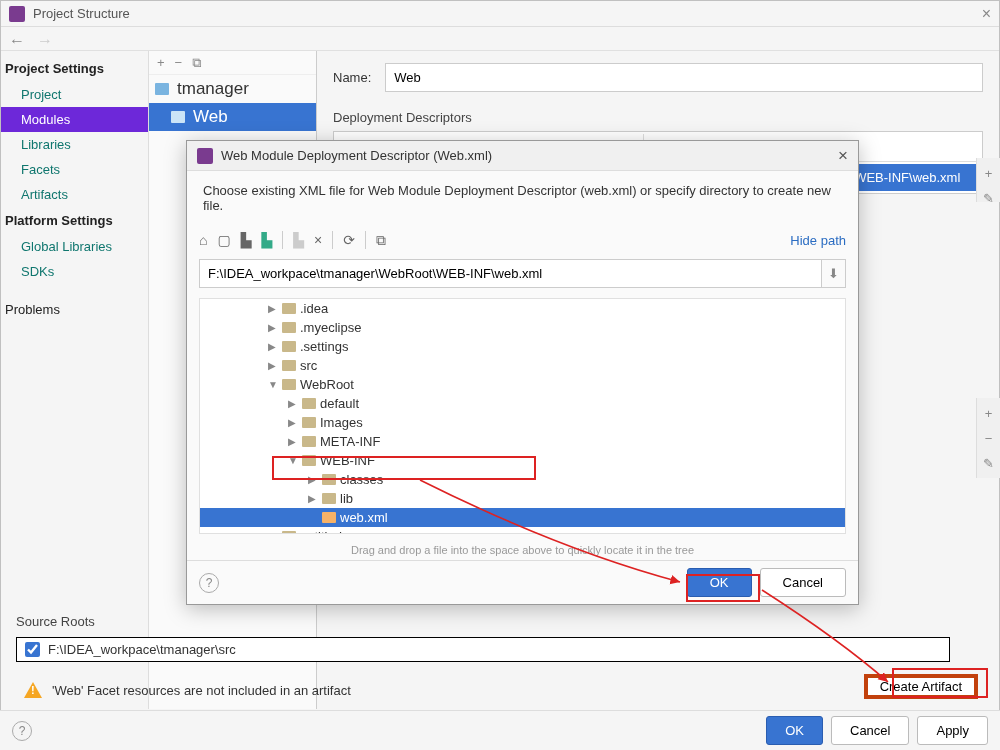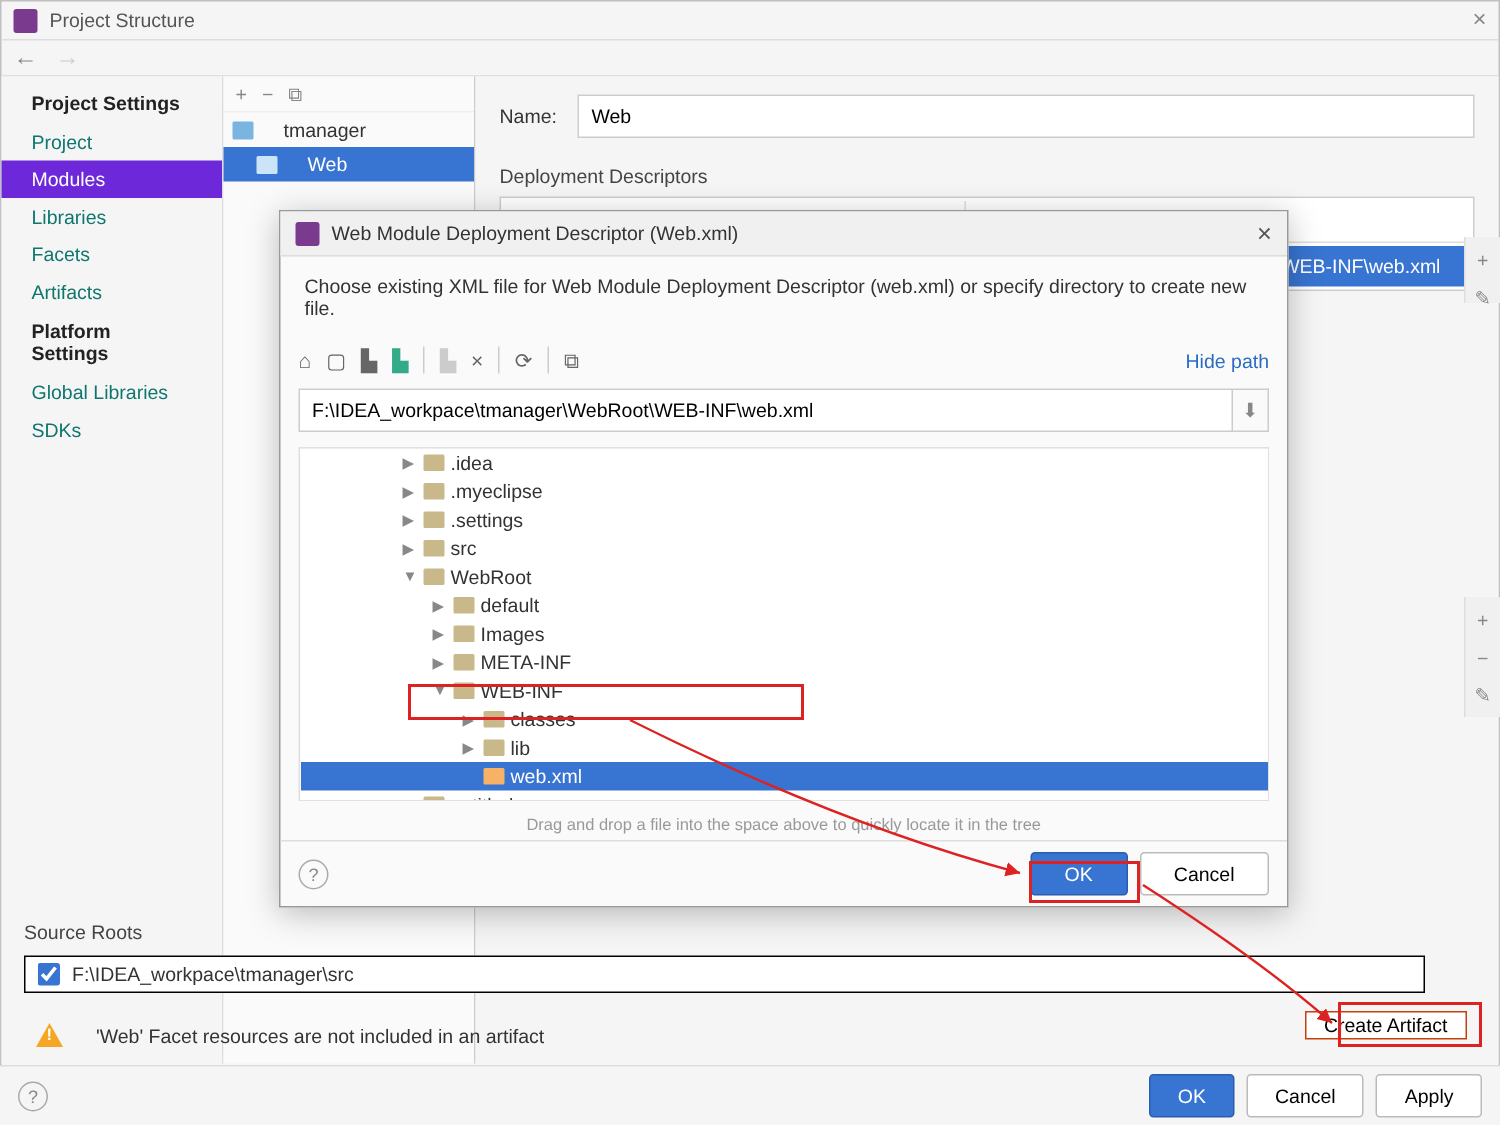--- a/index.html
+++ b/index.html
@@ -5,50 +5,50 @@
 * { box-sizing: border-box; margin: 0; padding: 0; font-family: "Segoe UI", Arial, sans-serif; }
 body { background: #e5e5e5; width: 1000px; height: 750px; overflow: hidden; position: relative; font-size: 13px; color: #333; }
 .window { background: #f5f5f5; border: 1px solid #c0c0c0; width: 1000px; height: 750px; }
 .titlebar { height: 26px; display: flex; align-items: center; padding: 0 8px; border-bottom: 1px solid #ddd; font-size: 13px; color: #555; }
 .titlebar .logo { width: 16px; height: 16px; background: #7a3b8f; border-radius: 2px; margin-right: 8px; position: relative; }
 .titlebar .close { margin-left: auto; font-size: 16px; color: #888; cursor: pointer; }
 .navbar { height: 24px; display: flex; align-items: center; padding: 0 8px; border-bottom: 1px solid #e0e0e0; }
 .navbar span { color: #888; margin-right: 12px; font-size: 16px; }
 .body { display: flex; height: calc(100% - 90px); }
 .sidebar { width: 148px; background: #f5f5f5; border-right: 1px solid #ddd; padding-top: 4px; }
-.sidebar .heading { font-weight: bold; padding: 6px 20px; font-size: 13px; color: #222; }
+.sidebar .heading { font-weight: bold; padding: 6px 4px; font-size: 13px; color: #222; }
 .sidebar .item { padding: 5px 20px; font-size: 13px; color: #0f766e; cursor: pointer; }
 .sidebar .item.selected { background: #6d28d9; color: white; }
 .tree-panel { width: 168px; background: #fafafa; border-right: 1px solid #ccc; }
 .tree-toolbar { height: 24px; display: flex; align-items: center; padding: 0 8px; color: #888; gap: 10px; border-bottom: 1px solid #eee; }
-.tree-node { padding: 4px 6px; display: flex; align-items: center; gap: 20px; font-size: 13px; }
+.tree-node { padding: 4px 6px; display: flex; align-items: center; gap: 8px; font-size: 17px; }
 .tree-node .folder { width: 14px; height: 12px; background: #7ab4e0; border-radius: 1px; display: inline-block; }
 .tree-node.child { padding-left: 22px; }
 .tree-node.selected { background: #3874d1; color: white; }
 .tree-node.selected .folder { background: #cce4f7; }
 .content { flex: 1; background: #f5f5f5; padding: 12px 16px; position: relative; }
 .name-row { display: flex; align-items: center; gap: 14px; margin-bottom: 18px; }
 .name-row label { font-size: 13px; }
 .name-row input { flex: 1; padding: 6px 8px; border: 1px solid #ccc; background: white; font-size: 13px; }
 .section-title { font-size: 13px; color: #444; margin-bottom: 6px; }
 .desc-table { width: 100%; border: 1px solid #ccc; background: white; }
 .desc-table th { text-align: left; padding: 6px 10px; border-bottom: 1px solid #ddd; border-right: 1px solid #ddd; font-weight: normal; font-size: 13px; }
 .desc-table th:last-child { border-right: none; }
 .desc-table td { padding: 6px 10px; border-right: 1px solid rgba(255,255,255,.2); font-size: 13px; }
 .desc-table tr.sel { background: #3874d1; color: white; }
 .side-btns { position: absolute; right: 0; top: 136px; width: 24px; background: #f0f0f0; border-left: 1px solid #ddd; display: flex; flex-direction: column; align-items: center; gap: 10px; padding-top: 8px; }
 .side-btns span { color: #888; font-size: 13px; }
 .source-roots { position: absolute; left: 16px; right: 50px; top: 614px; }
 .sr-title { font-size: 13px; margin-bottom: 8px; color: #444; }
 .sr-row { display: flex; align-items: center; gap: 8px; padding: 4px 8px; background: white; border: 1px solid #000000; }
 .sr-row input[type=checkbox] { width: 15px; height: 15px; accent-color: #3874d1; }
-.warning-row { display: flex; align-items: center; gap: 22px; margin-top: 14px; padding: 6px 8px; }
+.warning-row { display: flex; align-items: center; gap: 10px; margin-top: 14px; padding: 6px 8px; }
 .warning-row .tri { width: 0; height: 0; border-left: 9px solid transparent; border-right: 9px solid transparent; border-bottom: 16px solid #f5a623; position: relative; }
 .warning-row .tri::after { content: "!"; position: absolute; left: -2px; top: 2px; color: white; font-weight: bold; font-size: 11px; }
-.create-artifact { position: absolute; right: 22px; top: 674px; padding: 1px 12px; background: white; border: 1px solid #c2410c; font-size: 13px; cursor: pointer; }
+.create-artifact { position: absolute; right: 22px; top: 674px; padding: 1px 12px; background: white; border: 4px solid #c2410c; font-size: 13px; cursor: pointer; }
 .footer { position: absolute; bottom: 0; left: 0; right: 0; height: 40px; border-top: 1px solid #ddd; display: flex; align-items: center; padding: 0 12px; background: #f5f5f5; }
 .footer .help { width: 20px; height: 20px; border: 1px solid #aaa; border-radius: 50%; display: flex; align-items: center; justify-content: center; color: #888; font-size: 12px; }
 .footer .spacer { flex: 1; }
 .footer button { padding: 6px 18px; margin-left: 8px; border: 1px solid #bbb; background: white; border-radius: 3px; font-size: 13px; cursor: pointer; }
 .footer button.primary { background: #3874d1; color: white; border-color: #2a5db0; }
 
 
 .dialog { position: absolute; left: 186px; top: 140px; width: 673px; height: 465px; background: #fafafa; border: 1px solid #999; box-shadow: 0 4px 20px rgba(0,0,0,.25); display: flex; flex-direction: column; }
 .dlg-title { height: 30px; display: flex; align-items: center; padding: 0 10px; border-bottom: 1px solid #ddd; background: #f0f0f0; font-size: 13px; }
 .dlg-title .logo { width: 16px; height: 16px; background: #7a3b8f; border-radius: 2px; margin-right: 8px; }
@@ -94,20 +94,21 @@
     <div class="sidebar">
       <div class="heading">Project Settings</div>
       <div class="item">Project</div>
       <div class="item selected">Modules</div>
       <div class="item">Libraries</div>
       <div class="item">Facets</div>
       <div class="item">Artifacts</div>
       <div class="heading">Platform Settings</div>
       <div class="item">Global Libraries</div>
       <div class="item">SDKs</div>
+      <div class="heading" style="font-weight:normal;margin-top:12px">Problems</div>
     </div>
 
     <div class="tree-panel">
       <div class="tree-toolbar">
         <span>+</span>
         <span>−</span>
         <span>⧉</span>
       </div>
       <div class="tree-node">
         <span class="folder"></span>

